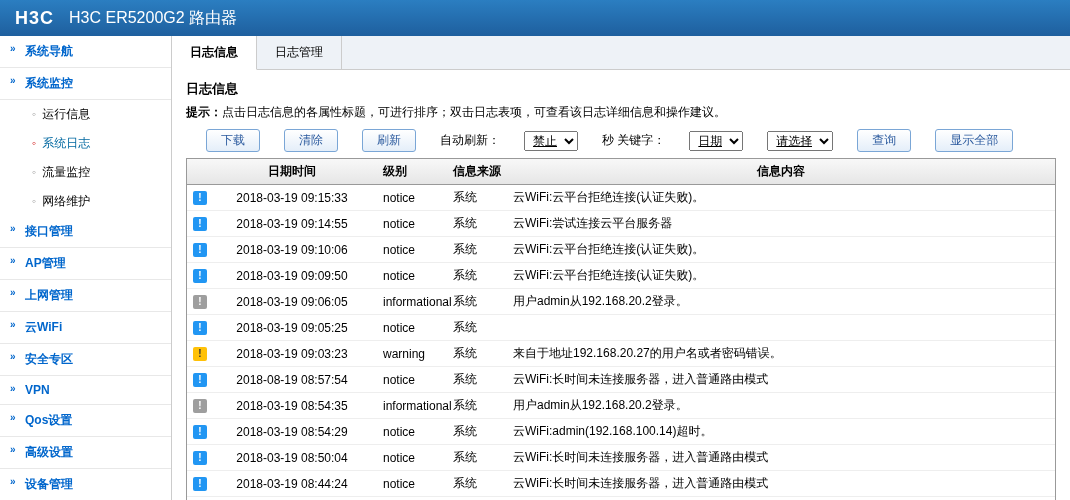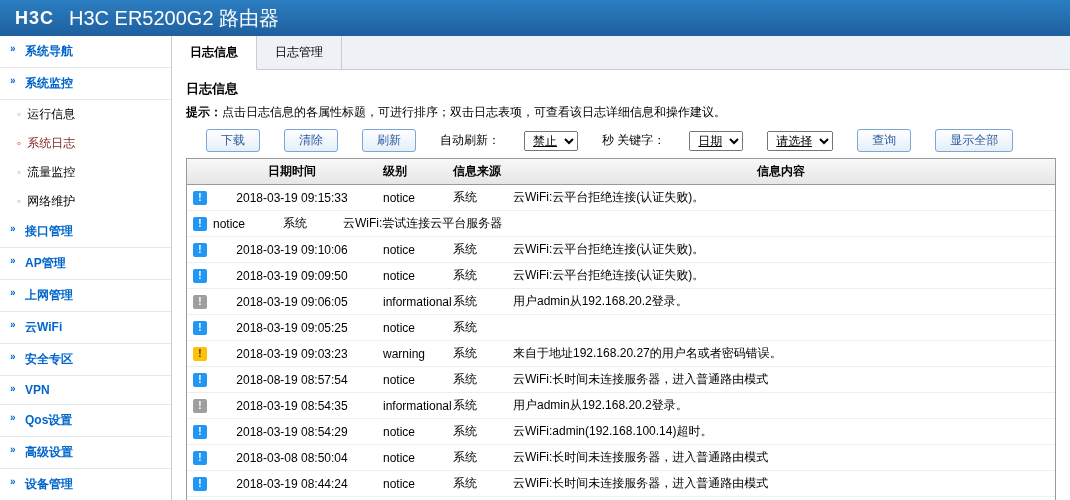--- a/index.html
+++ b/index.html
@@ -1,27 +1,27 @@
 <!DOCTYPE html>
 <html><head>
 <meta charset="utf-8">
 <style>
 * { box-sizing: border-box; margin: 0; padding: 0; }
 body { font-family: "Microsoft YaHei", Arial, sans-serif; font-size: 12px; background: #fff; width: 1070px; }
 .header { background: linear-gradient(to bottom, #2b7ec1, #1e5f9e); color: #fff; padding: 16px 15px; height: 36px; display: flex; align-items: center; }
 .logo { font-size: 18px; font-weight: bold; letter-spacing: 1px; margin-right: 15px; }
-.title { font-size: 20px; }
+.title { font-size: 16px; }
 .container { display: flex; }
 .sidebar { width: 172px; background: #fff; border-right: 1px solid #ccc; }
 .nav-item { padding: 7px 10px 7px 25px; border-bottom: 1px solid #e8e8e8; cursor: pointer; position: relative; }
 .nav-item.top { color: #0066cc; font-weight: bold; }
 .nav-item .marker { position: absolute; left: 10px; color: #0066cc; font-size: 10px; }
 .nav-item.top .marker { color: #0066cc; }
-.nav-sub { padding: 6px 10px 6px 17px; font-size: 12px; cursor: pointer; }
-.nav-sub.active { color: #7f1d1d; }
+.nav-sub { padding: 6px 10px 6px 32px; font-size: 12px; cursor: pointer; }
+.nav-sub.active { color: #0369a1; }
 .nav-sub::before { content: "◦"; margin-right: 6px; color: #999; }
 .nav-sub.active::before { color: #c00; }
 .main { flex: 1; padding: 0; background: #fff; }
 .tabs { background: #eef2f7; border-bottom: 1px solid #ccc; display: flex; }
 .tab { padding: 8px 18px; cursor: pointer; border-right: 1px solid #ccc; }
 .tab.active { background: #fff; font-weight: bold; border-bottom: 1px solid #fff; margin-bottom: -1px; }
 .content { padding: 10px 14px; }
 .panel-title { font-weight: bold; font-size: 13px; margin-bottom: 6px; }
 .hint { margin-bottom: 8px; }
 .hint b { font-weight: bold; }
@@ -106,20 +106,21 @@
         <div id="tbody">
             <div class="trow">
               <div class="td col-icon"><span class="icon-sq icon-blue">!</span></div>
               <div class="td col-date">2018-03-19 09:15:33</div>
               <div class="td col-level">notice</div>
               <div class="td col-src">系统</div>
               <div class="td col-msg">云WiFi:云平台拒绝连接(认证失败)。</div>
             </div>
             <div class="trow">
               <div class="td col-icon"><span class="icon-sq icon-blue">!</span></div>
+              <div class="td col-date">2018-03-19 09:14:55</div>
               <div class="td col-level">notice</div>
               <div class="td col-src">系统</div>
               <div class="td col-msg">云WiFi:尝试连接云平台服务器</div>
             </div>
             <div class="trow">
               <div class="td col-icon"><span class="icon-sq icon-blue">!</span></div>
               <div class="td col-date">2018-03-19 09:10:06</div>
               <div class="td col-level">notice</div>
               <div class="td col-src">系统</div>
               <div class="td col-msg">云WiFi:云平台拒绝连接(认证失败)。</div>
@@ -167,21 +168,21 @@
             </div>
             <div class="trow">
               <div class="td col-icon"><span class="icon-sq icon-blue">!</span></div>
               <div class="td col-date">2018-03-19 08:54:29</div>
               <div class="td col-level">notice</div>
               <div class="td col-src">系统</div>
               <div class="td col-msg">云WiFi:admin(192.168.100.14)超时。</div>
             </div>
             <div class="trow">
               <div class="td col-icon"><span class="icon-sq icon-blue">!</span></div>
-              <div class="td col-date">2018-03-08 08:50:04</div>
+              <div class="td col-date">2018-03-19 08:50:04</div>
               <div class="td col-level">notice</div>
               <div class="td col-src">系统</div>
               <div class="td col-msg">云WiFi:长时间未连接服务器，进入普通路由模式</div>
             </div>
             <div class="trow">
               <div class="td col-icon"><span class="icon-sq icon-blue">!</span></div>
               <div class="td col-date">2018-03-19 08:44:24</div>
               <div class="td col-level">notice</div>
               <div class="td col-src">系统</div>
               <div class="td col-msg">云WiFi:长时间未连接服务器，进入普通路由模式</div>

